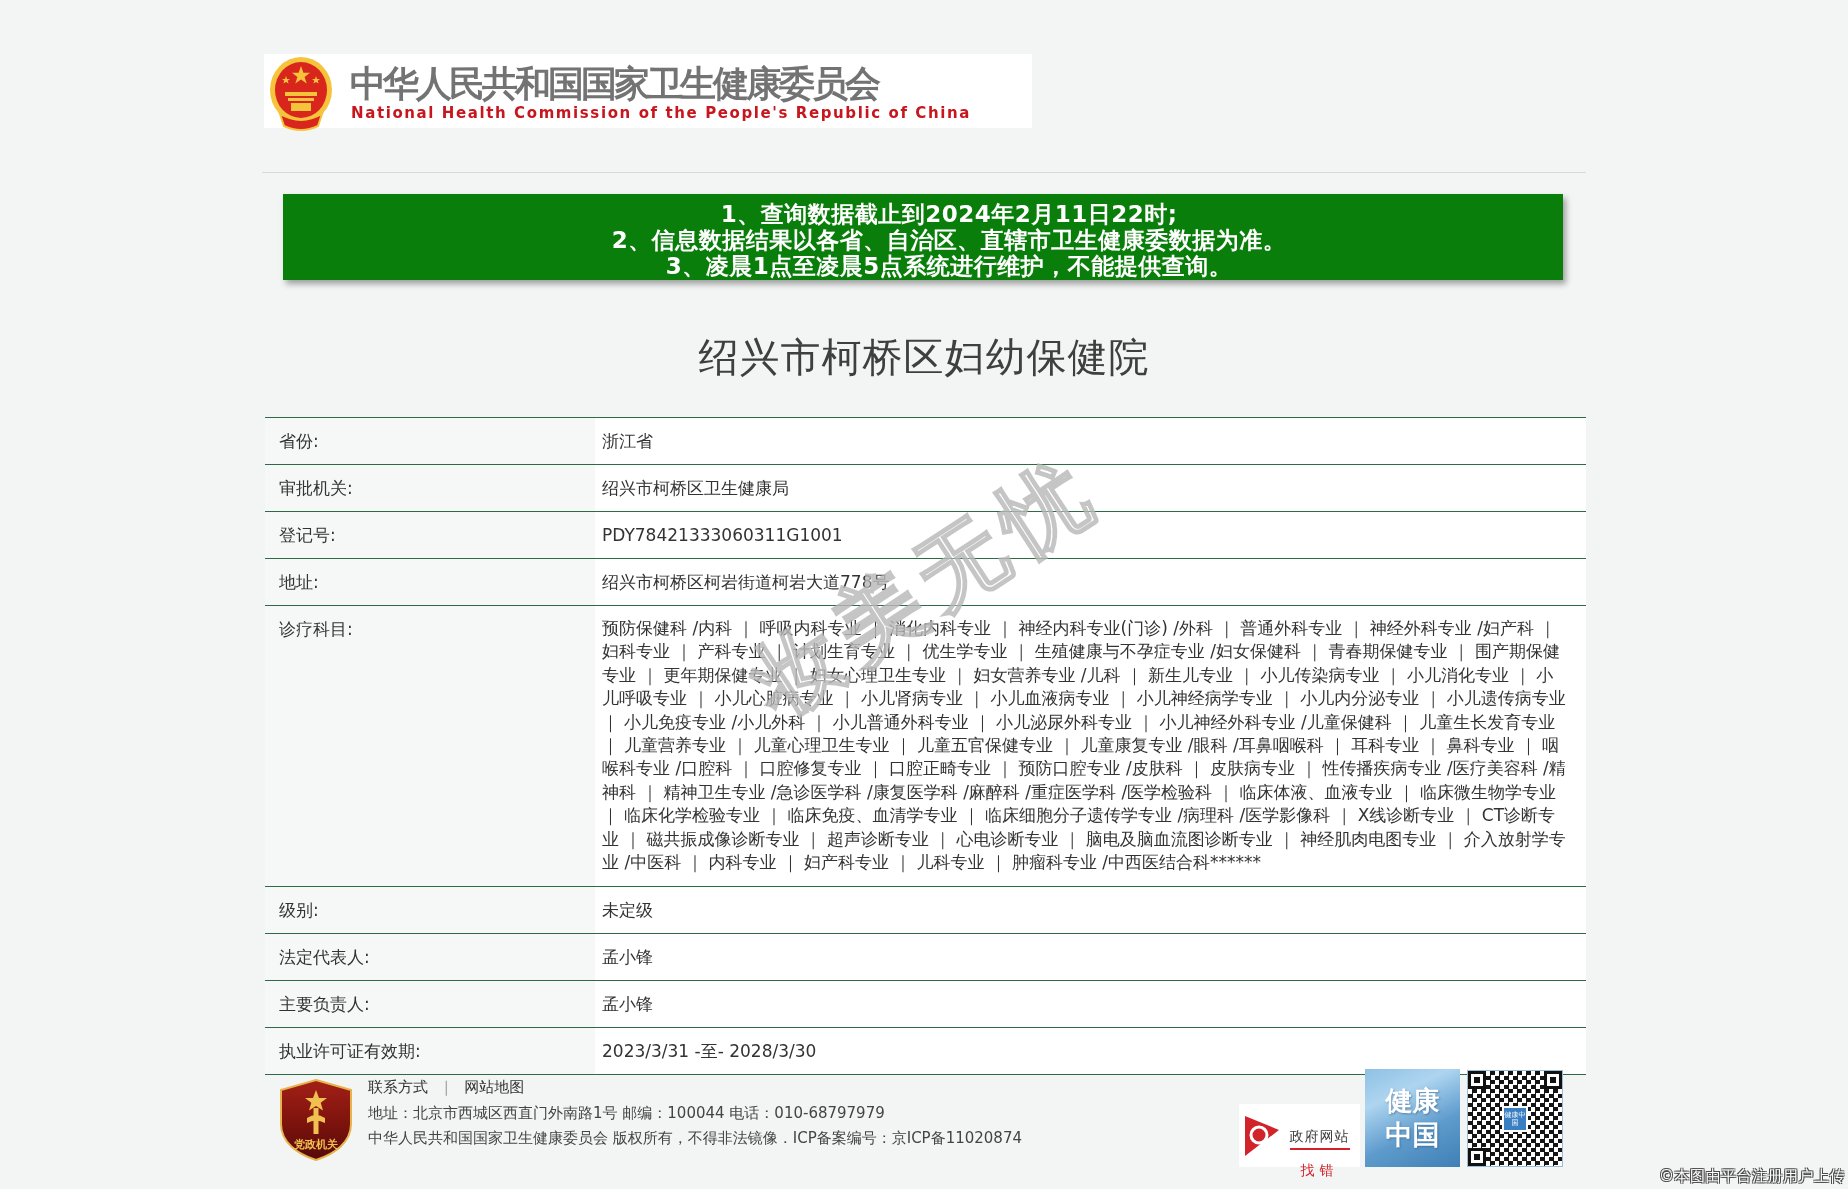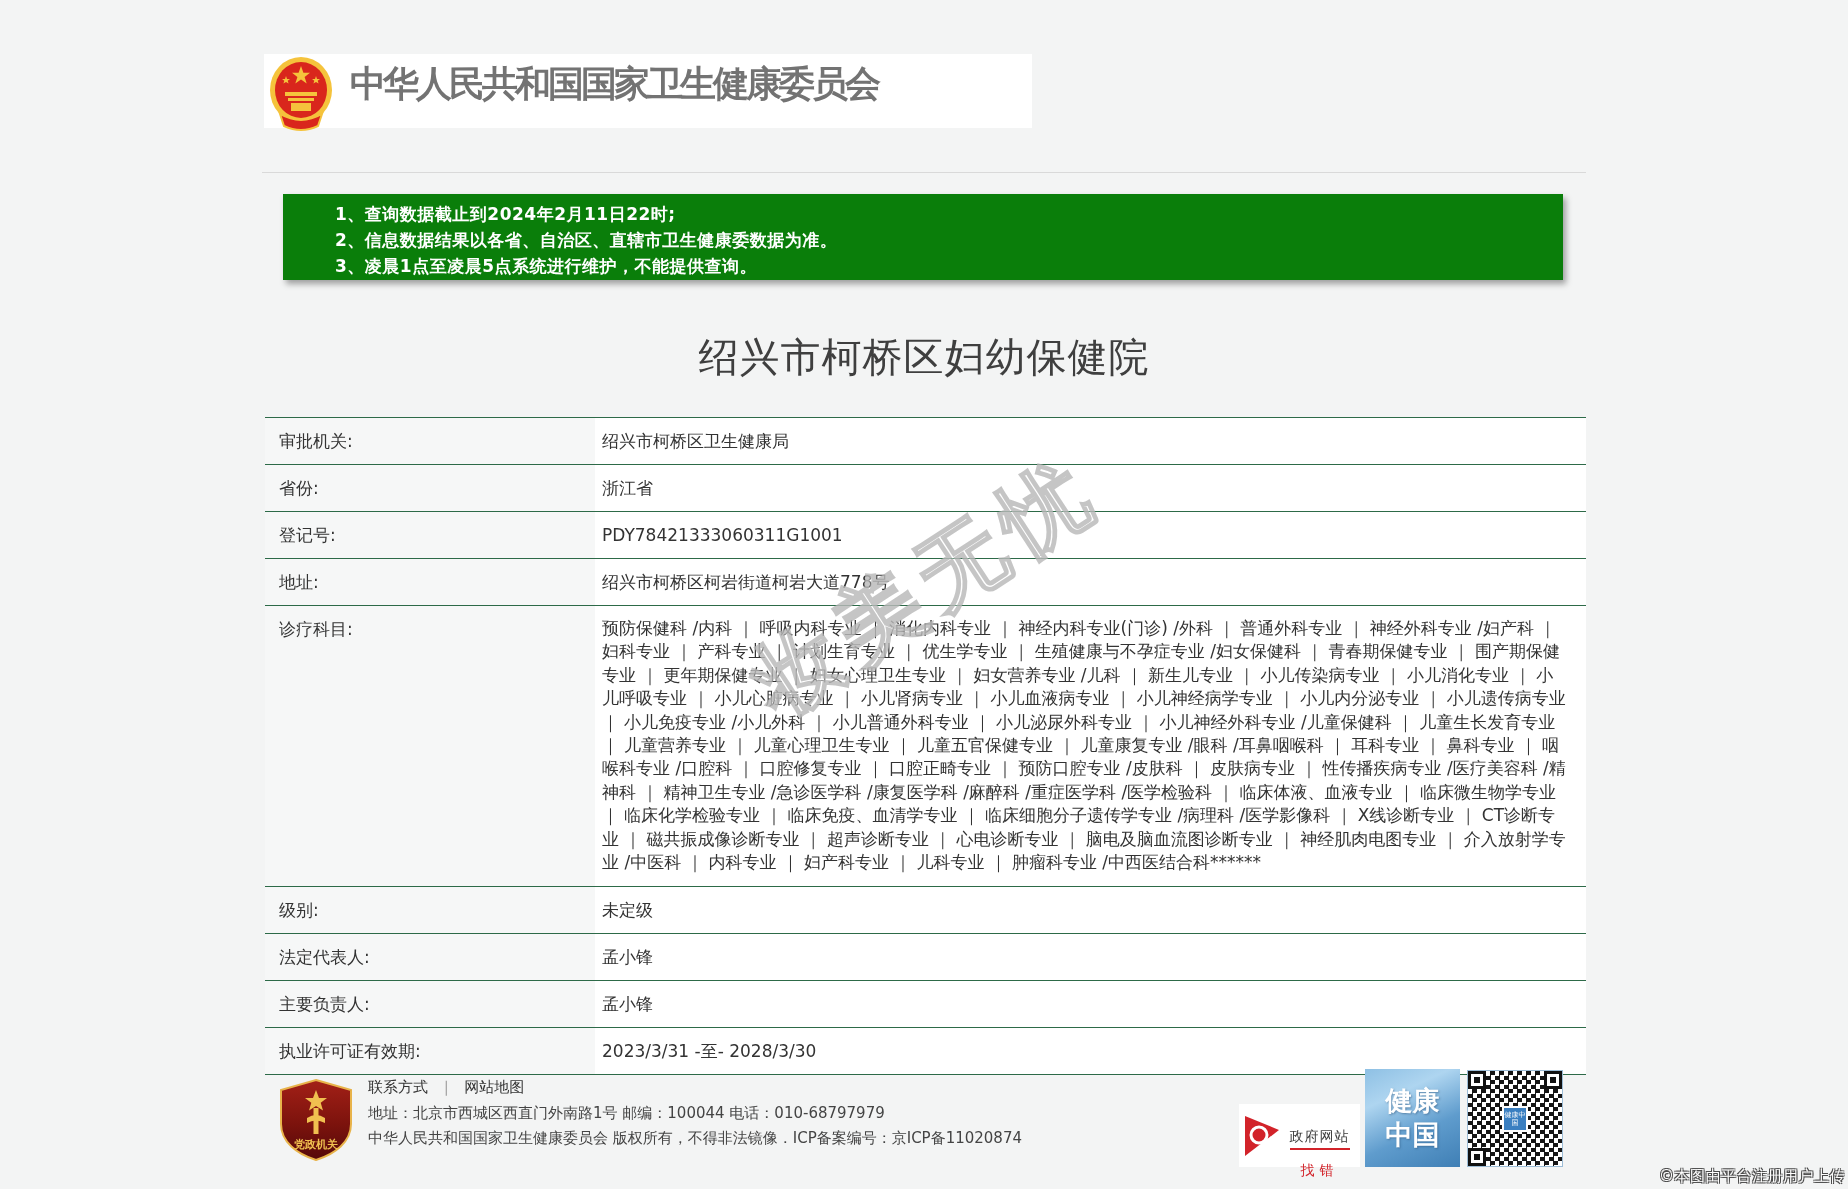--- a/index.html
+++ b/index.html
@@ -9,21 +9,21 @@
   
   .logo-box{position:absolute;left:264px;top:54px;width:768px;height:74px;background:#fff;}
   .emblem{position:absolute;left:4px;top:2px;width:66px;height:76px;}
   .hdr-cn{position:absolute;left:86px;top:6px;font-size:36px;font-weight:bold;color:#737373;letter-spacing:-3px;white-space:nowrap;}
   .hdr-en{position:absolute;left:87px;top:50px;font-size:15px;font-weight:bold;color:#c8161e;letter-spacing:1.6px;white-space:nowrap;}
   .top-divider{position:absolute;left:262px;top:172px;width:1324px;height:1px;background:#d9d9d9;}
 
   
   .notice{position:absolute;left:283px;top:194px;width:1228px;height:74px;background:#0a7e0a;
           padding:7px 0 5px 52px;box-shadow:3px 4px 6px rgba(0,0,0,0.35);}
-  .notice p{margin:0;color:#fff;font-size:17px;font-weight:bold;line-height:26px;letter-spacing:0.5px;}
+  .notice p{margin:0;color:#fff;font-size:23px;font-weight:bold;line-height:26px;letter-spacing:0.5px;text-align:center;}
 
   
   .hosp-title{position:absolute;left:262px;top:330px;width:1324px;text-align:center;
               font-size:40px;color:#3f3f3f;letter-spacing:1px;}
 
   
   .info-table{position:absolute;left:265px;top:417px;width:1321px;border-top:1px solid #2d6a48;}
   .row{display:flex;border-bottom:1px solid #2d6a48;}
   .cell-label{width:316px;flex:0 0 316px;background:#f6f7f7;padding:12px 0 12px 14px;
               font-size:17px;color:#333;line-height:22px;}
@@ -81,39 +81,40 @@
       <ellipse cx="33" cy="34" rx="26" ry="28" fill="#d9261c"></ellipse>
       <polygon points="33,10 35.4,16.8 42,16.8 36.6,20.9 38.7,27.4 33,23.4 27.3,27.4 29.4,20.9 24,16.8 30.6,16.8" fill="#f5c33c"></polygon>
       <polygon points="18,20 19,23 22,23 19.7,24.8 20.6,27.6 18,25.9 15.4,27.6 16.3,24.8 14,23 17,23" fill="#f5c33c"></polygon>
       <polygon points="48,20 49,23 52,23 49.7,24.8 50.6,27.6 48,25.9 45.4,27.6 46.3,24.8 44,23 47,23" fill="#f5c33c"></polygon>
       <rect x="17" y="36" width="32" height="4" fill="#f5c33c"></rect>
       <rect x="20" y="42" width="26" height="3" fill="#f5c33c"></rect>
       <rect x="23" y="47" width="20" height="8" fill="#f5c33c"></rect>
       <path d="M12 58 Q33 70 54 58 L50 70 Q33 78 16 70 Z" fill="#d9261c" stroke="#f5c33c" stroke-width="2"></path>
     </svg>
     <div class="hdr-cn">中华人民共和国国家卫生健康委员会</div>
+    <div class="hdr-en">National Health Commission of the People's Republic of China</div>
   </div>
   <div class="top-divider"></div>
 
   <div class="notice">
     <p>1、查询数据截止到2024年2月11日22时;</p>
     <p>2、信息数据结果以各省、自治区、直辖市卫生健康委数据为准。</p>
     <p>3、凌晨1点至凌晨5点系统进行维护，不能提供查询。</p>
   </div>
 
   <div class="hosp-title">绍兴市柯桥区妇幼保健院</div>
 
   <div class="info-table">
     <div class="row">
+      <div class="cell-label">省份:</div>
+      <div class="cell-value">浙江省</div>
+    </div>
+    <div class="row">
       <div class="cell-label">审批机关:</div>
       <div class="cell-value">绍兴市柯桥区卫生健康局</div>
-    </div>
-    <div class="row">
-      <div class="cell-label">省份:</div>
-      <div class="cell-value">浙江省</div>
     </div>
     <div class="row">
       <div class="cell-label">登记号:</div>
       <div class="cell-value">PDY78421333060311G1001</div>
     </div>
     <div class="row">
       <div class="cell-label">地址:</div>
       <div class="cell-value">绍兴市柯桥区柯岩街道柯岩大道778号</div>
     </div>
     <div class="row big">

